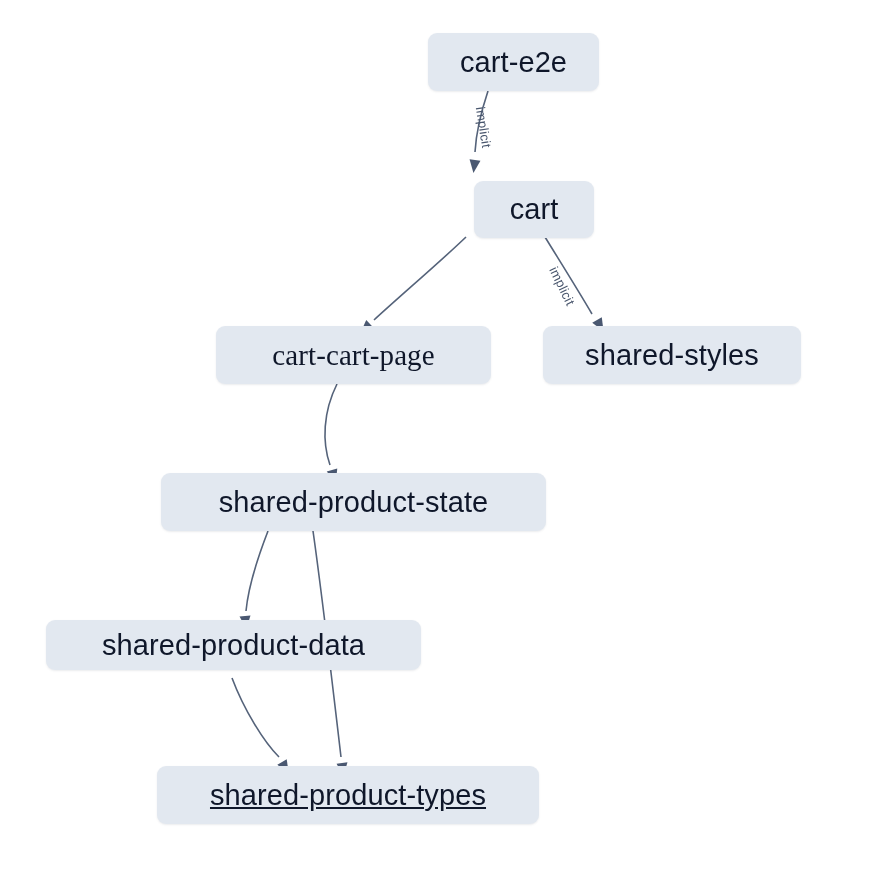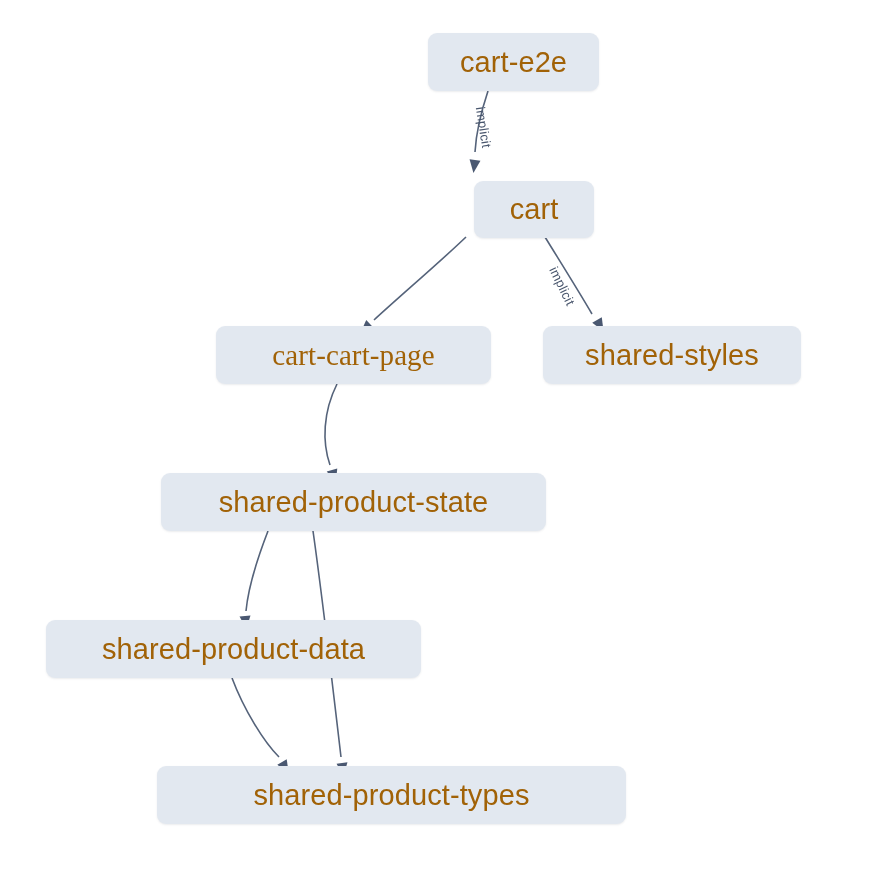--- a/index.html
+++ b/index.html
@@ -29,21 +29,21 @@
     pointer-events: none;
   }
   .node {
     position: absolute;
     box-sizing: border-box;
     background: #e2e8f0;
     border-radius: 9px;
     display: flex;
     align-items: center;
     justify-content: center;
-    color: #a16207;
+    color: #0f172a;
     font-family: "Liberation Sans", sans-serif;
     font-size: 29px;
     font-weight: 400;
     letter-spacing: 0.1px;
     white-space: nowrap;
     cursor: pointer;
     box-shadow: 0 1px 2px rgba(60, 72, 92, 0.10);
   }
   .edge-path {
     fill: none;
@@ -93,21 +93,21 @@
       </div>
       <div class="node" style="left: 216px; top: 326px; width: 275px; height: 58px; font-family: Liberation Serif, serif;">
         <span>cart-cart-page</span>
       </div>
       <div class="node" style="left: 543px; top: 326px; width: 258px; height: 58px; text-align: right;">
         <span>shared-styles</span>
       </div>
       <div class="node" style="left: 161px; top: 473px; width: 385px; height: 58px;">
         <span>shared-product-state</span>
       </div>
-      <div class="node" style="left: 46px; top: 620px; width: 375px; height: 58px;">
+      <div class="node" style="left: 46px; top: 620px; width: 375px; height: 50px;">
         <span>shared-product-data</span>
       </div>
-      <div class="node" style="left: 157px; top: 766px; width: 469px; height: 58px;">
+      <div class="node" style="left: 157px; top: 766px; width: 382px; height: 58px; text-decoration: underline;">
         <span>shared-product-types</span>
       </div>
     </div>
 
 </div>
 
 </body></html>

